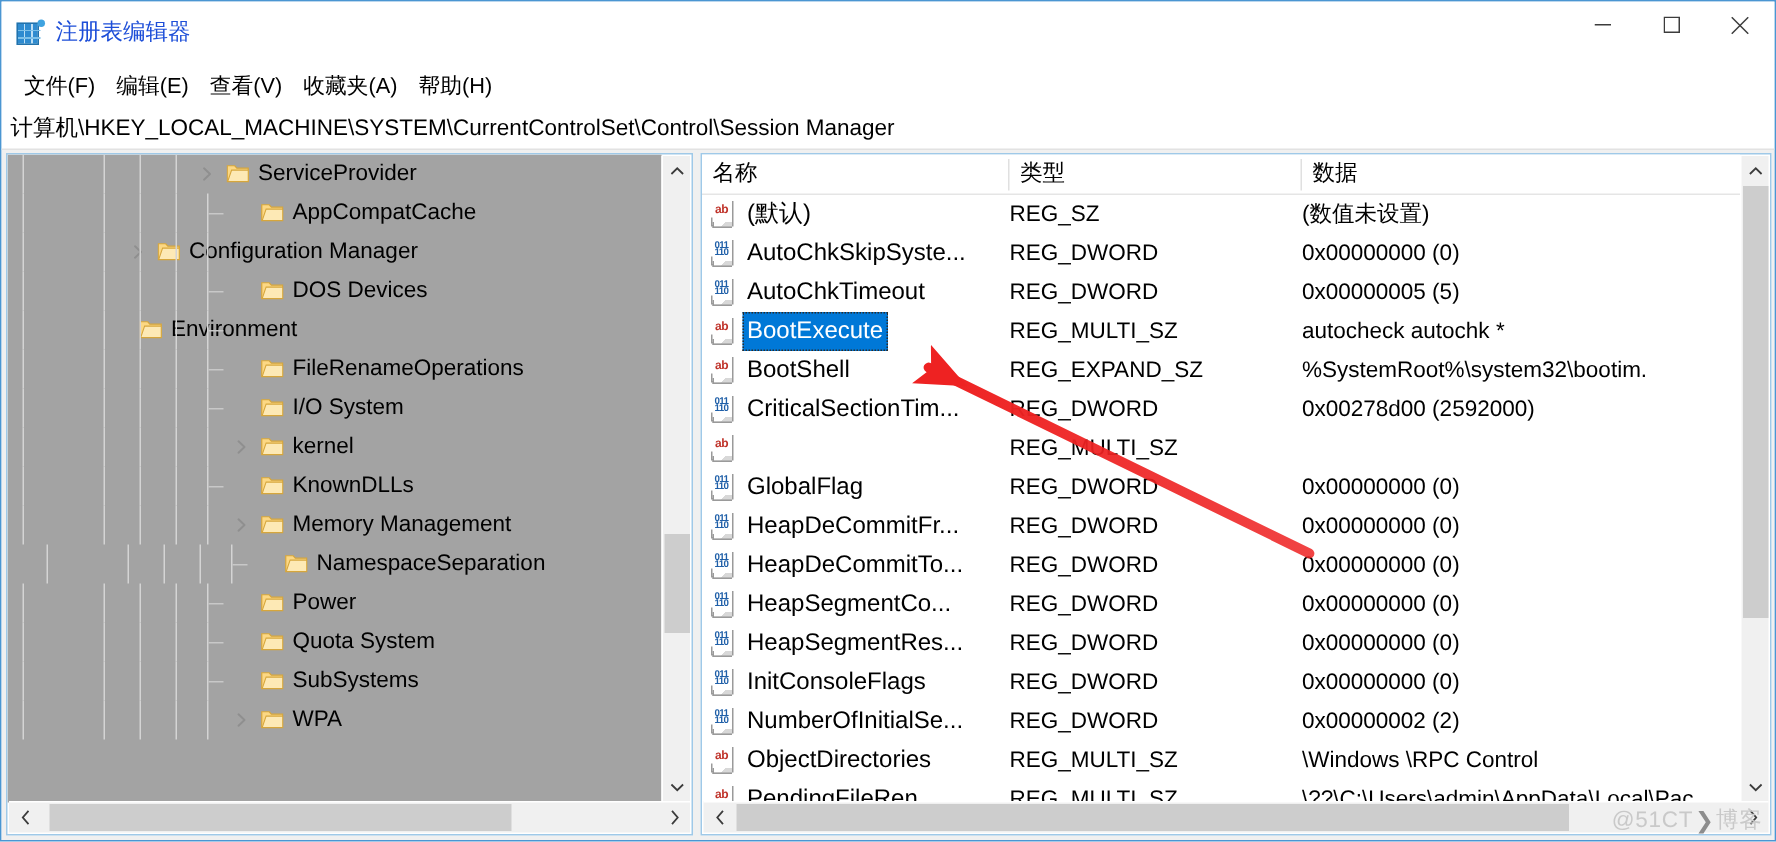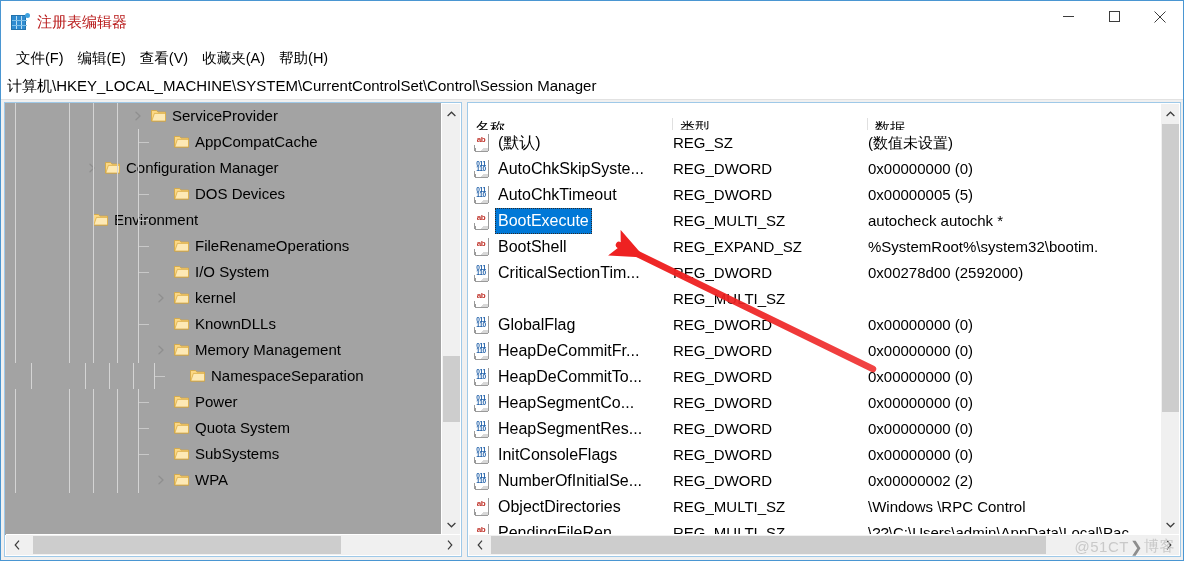--- a/index.html
+++ b/index.html
@@ -56,21 +56,21 @@
   }
   #app-icon .dot {
     position: absolute;
     right: -1px; top: 0px;
     width: 5px; height: 5px;
     background: #3fa3e0;
     border-radius: 50%;
   }
   #title-text {
     font-size: 15px;
-    color: #b91c1c;
+    color: #1d4ed8;
     white-space: nowrap;
     line-height: 42px;
   }
   .winbtn {
     position: absolute;
     top: 0;
     width: 46px; height: 31px;
     display: flex; align-items: center; justify-content: center;
     background: transparent;
     border: none;
@@ -226,21 +226,21 @@
   #list-pane {
     position: absolute;
     left: 466px; top: 2px;
     width: 714px; height: 455px;
     background: #ffffff;
     border: 1px solid #9fc9e8;
     overflow: hidden;
   }
   #list-header {
     position: absolute;
-    left: 0; top: 12px;
+    left: 0; top: 0;
     width: 692px; height: 27px;
     background: #ffffff;
     border-bottom: 1px solid #e5e5e5;
   }
   #list-header .col {
     position: absolute;
     top: 0;
     height: 26px;
     font-size: 15px;
     color: #000000;

